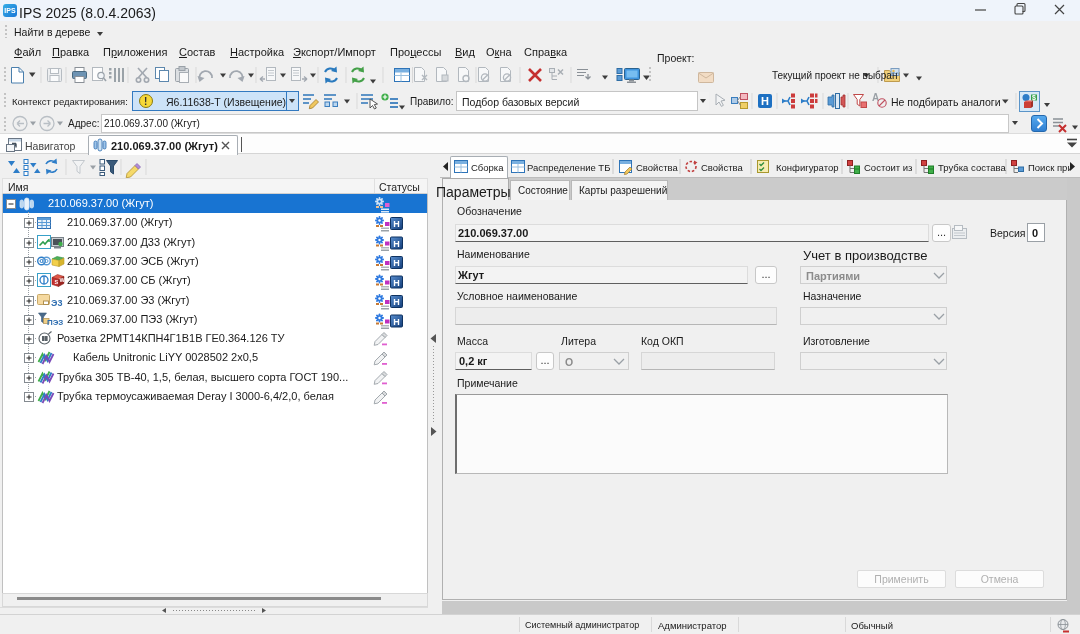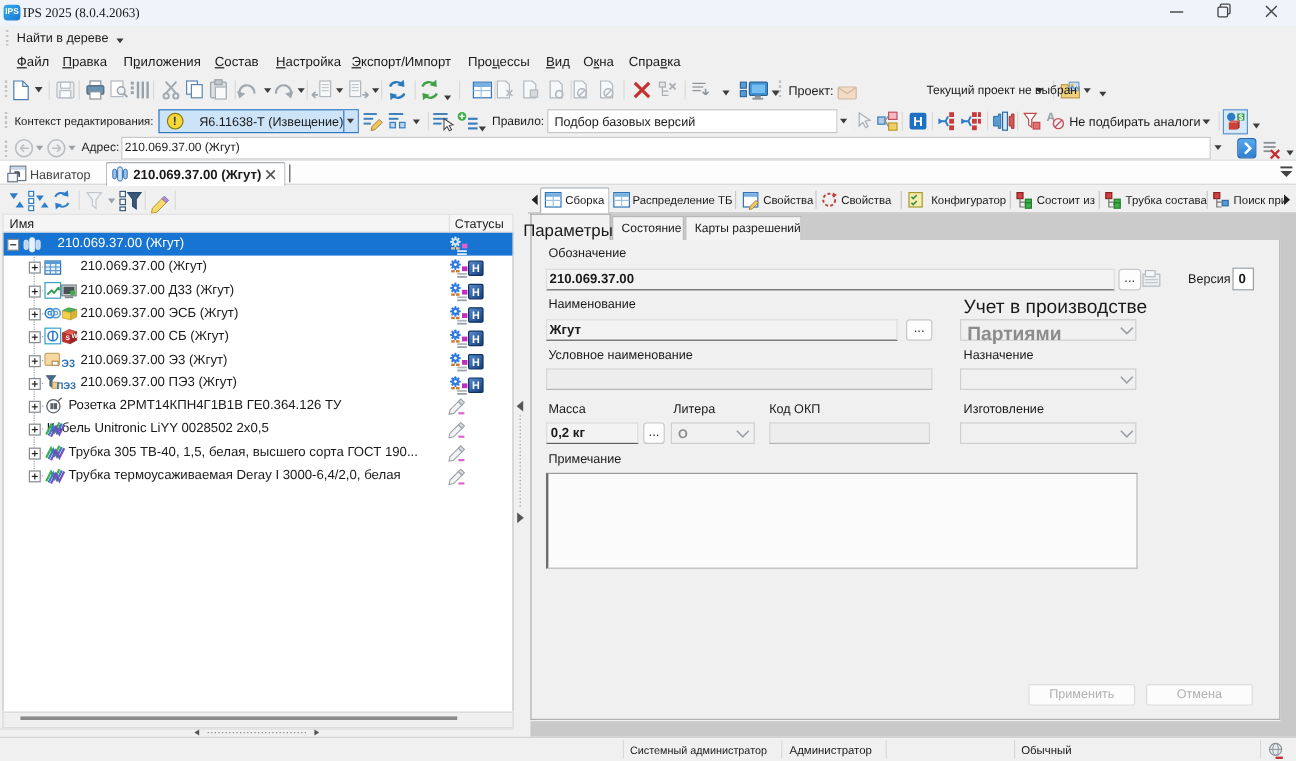--- a/index.html
+++ b/index.html
@@ -10,21 +10,21 @@
 .da { position:absolute; width:0; height:0; border-left:3.5px solid transparent; border-right:3.5px solid transparent; border-top:4px solid #3c3c3c; }
 .grip { position:absolute; width:2px; background:repeating-linear-gradient(to bottom,#c3c3c3 0 2px, transparent 2px 4px); }
 .lbl { position:absolute; white-space:nowrap; }
 svg { position:absolute; overflow:visible; }
 </style>
 </head>
 <body>
 
 <div class="ab" style="left:0;top:0;width:1080px;height:21px;background:#eff4fb;"></div>
 <div class="ab" style="left:3px;top:4px;width:14px;height:13px;border-radius:3px;background:linear-gradient(135deg,#35aee6,#1b76d6);color:#fff;font-size:7px;font-weight:bold;text-align:center;line-height:14px;">IPS</div>
-<div class="lbl" style="left:19px;top:5px;font-size:11px;font-family:Liberation Serif, serif;">IPS 2025 (8.0.4.2063)</div>
+<div class="lbl" style="left:19px;top:5px;font-size:14px;">IPS 2025 (8.0.4.2063)</div>
 <svg width="200" height="20" style="left:880px;top:0;">
  <line x1="95" y1="10" x2="106" y2="10" stroke="#444" stroke-width="1.2"></line>
  <rect x="135" y="6" width="8" height="8" fill="none" stroke="#444" stroke-width="1.1" rx="1"></rect>
  <path d="M137 6 v-1.5 a1 1 0 0 1 1-1 h6 a1 1 0 0 1 1 1 v6 a1 1 0 0 1 -1 1 h-1.5" fill="none" stroke="#444" stroke-width="1.1"></path>
  <path d="M175 5 l9 9 M184 5 l-9 9" stroke="#444" stroke-width="1.2"></path>
 </svg>
 
 <div class="ab" style="left:0;top:21px;width:1080px;height:20px;background:#f0f0f0;"></div>
 <div class="grip" style="left:5px;top:25px;height:13px;"></div>
 <div class="lbl" style="left:14px;top:26px;font-size:10.5px;">Найти в дереве</div>
@@ -187,21 +187,21 @@
  <line x1="878" y1="5" x2="878" y2="21" stroke="#d9d9d9"></line>
 
  <path d="M884.5 8.5 h5 l1.5 2 h8.5 v9 h-15 z" fill="#f0d07a" stroke="#bf9b4e"></path>
  <rect x="891" y="6.5" width="8" height="7" fill="#cfe0ef" stroke="#7a9cc0"></rect>
  <circle cx="893.5" cy="9" r="1.2" fill="#e8b74a"></circle>
  <path d="M891 12.5 l2.5 -2.5 l2 2 l1.5 -1.5 l2 2" fill="none" stroke="#5f8cb8"></path>
  <path d="M903 11.5 h6 l-3 4 z" fill="#3c3c3c"></path>
  <path d="M916 14.5 h6 l-3 4 z" fill="#3c3c3c"></path>
 </svg>
 <div class="grip" style="left:649px;top:67px;height:16px;"></div>
-<div class="lbl" style="left:657px;top:70px;font-size:10.5px;">Проект:</div>
+<div class="lbl" style="left:657px;top:52px;font-size:10.5px;">Проект:</div>
 <div class="lbl" style="left:728px;top:70px;font-size:10px;margin-left:44px;">Текущий проект не выбран</div>
 
 <div class="grip" style="left:4px;top:93px;height:16px;"></div>
 <div class="lbl" style="left:12px;top:96px;font-size:9.5px;">Контекст редактирования:</div>
 
 <div class="ab" style="left:132px;top:91px;width:167px;height:20px;background:#cde3f8;border:1px solid #3279c0;"></div>
 <div class="ab" style="left:286px;top:92px;width:12px;height:18px;background:#cde3f8;border-left:1px solid #3279c0;"></div>
 <div class="da" style="left:289px;top:99px;border-left-width:3px;border-right-width:3px;"></div>
 <div class="ab" style="left:139px;top:94px;width:14px;height:14px;border-radius:50%;background:#f6d838;border:1px solid #8a7a10;"></div>
 <div class="lbl" style="left:144px;top:96px;font-size:10px;font-weight:bold;color:#333;">!</div>
@@ -389,21 +389,21 @@
 <div class="ab" style="left:2px;top:194px;width:426px;height:399px;background:#fff;border-left:1px solid #c0c0c0;border-right:1px solid #c0c0c0;"></div>
 <div class="ab" style="left:3px;top:194px;width:424px;height:19px;background:#1874d2;"></div>
 <div class="lbl" style="left:48px;top:197px;color:#fff;">210.069.37.00 (Жгут)</div>
 <div class="lbl" style="left:67px;top:216px;">210.069.37.00 (Жгут)</div>
 <div class="lbl" style="left:67px;top:236px;">210.069.37.00 Д33 (Жгут)</div>
 <div class="lbl" style="left:67px;top:255px;">210.069.37.00 ЭСБ (Жгут)</div>
 <div class="lbl" style="left:67px;top:274px;">210.069.37.00 СБ (Жгут)</div>
 <div class="lbl" style="left:67px;top:294px;">210.069.37.00 Э3 (Жгут)</div>
 <div class="lbl" style="left:67px;top:313px;">210.069.37.00 ПЭ3 (Жгут)</div>
 <div class="lbl" style="left:57px;top:332px;text-align:center;">Розетка 2РМТ14КПН4Г1В1В ГЕ0.364.126 ТУ</div>
-<div class="lbl" style="left:39px;top:351px;">Кабель Unitronic LiYY 0028502 2x0,5</div>
+<div class="lbl" style="left:73px;top:351px;">Кабель Unitronic LiYY 0028502 2x0,5</div>
 <div class="lbl" style="left:57px;top:371px;">Трубка 305 ТВ-40, 1,5, белая, высшего сорта ГОСТ 190...</div>
 <div class="lbl" style="left:57px;top:390px;">Трубка термоусаживаемая Deray I 3000-6,4/2,0, белая</div>
 
 <div class="ab" style="left:2px;top:593px;width:426px;height:14px;background:#f0f0f0;border:1px solid #d8d8d8;"></div>
 <div class="ab" style="left:17px;top:597px;width:364px;height:3px;background:#8a8a8a;"></div>
 <div class="ab" style="left:0;top:607px;width:428px;height:7px;background:#f0f0f0;border-top:1px solid #dcdcdc;"></div>
 <svg width="428" height="7" style="left:0;top:607px;">
  <line x1="173" y1="3.5" x2="256" y2="3.5" stroke="#888" stroke-dasharray="1,2"></line>
  <path d="M166 1 v5 l-4 -2.5 z" fill="#555"></path>
  <path d="M262 1 v5 l4 -2.5 z" fill="#555"></path>
@@ -494,23 +494,23 @@
     </g>
 </svg>
 <div class="lbl" style="left:990px;top:227px;font-size:10.5px;">Версия</div>
 <div class="ab" style="left:1027px;top:223px;width:18px;height:19px;background:#fff;border:1px solid #9aa0a6;"></div>
 <div class="lbl" style="left:1032px;top:227px;font-weight:bold;">0</div>
 
 <div class="lbl" style="left:457px;top:248px;font-size:10.5px;">Наименование</div>
 <div class="ab" style="left:455px;top:266px;width:293px;height:18px;background:#f3f3f3;border:1px solid #dcdcdc;border-bottom:1px solid #5f5f5f;"></div>
 <div class="lbl" style="left:458px;top:269px;font-weight:bold;text-align:right;">Жгут</div>
 <div class="ab" style="left:755px;top:266px;width:22px;height:18px;background:#fdfdfd;border:1px solid #c8c8c8;border-radius:3px;text-align:center;line-height:14px;color:#333;">...</div>
-<div class="lbl" style="left:803px;top:248px;font-size:16px;">Учет в производстве</div>
+<div class="lbl" style="left:803px;top:248px;font-size:13px;">Учет в производстве</div>
 <div class="ab" style="left:800px;top:266px;width:147px;height:18px;background:#f0f0f0;border:1px solid #cfcfcf;"></div>
-<div class="lbl" style="left:806px;top:270px;font-weight:bold;color:#8c8c8c;font-size:16px;">Партиями</div>
+<div class="lbl" style="left:806px;top:270px;font-weight:bold;color:#8c8c8c;font-size:11px;">Партиями</div>
 <svg width="12" height="8" style="left:933px;top:272px;">
     <path d="M1 1 l5 5 l5 -5" fill="none" stroke="#9aa0a6" stroke-width="1.3"></path>
   </svg>
 
 <div class="lbl" style="left:457px;top:290px;font-size:10.5px;">Условное наименование</div>
 <div class="ab" style="left:455px;top:307px;width:322px;height:18px;background:#ededed;border:1px solid #d6d6d6;border-bottom:1px solid #b6b6b6;"></div>
 <div class="lbl" style="left:803px;top:290px;font-size:10.5px;">Назначение</div>
 <div class="ab" style="left:800px;top:307px;width:147px;height:18px;background:#f0f0f0;border:1px solid #cfcfcf;"></div>
 <svg width="12" height="8" style="left:933px;top:313px;">
     <path d="M1 1 l5 5 l5 -5" fill="none" stroke="#9aa0a6" stroke-width="1.3"></path>

